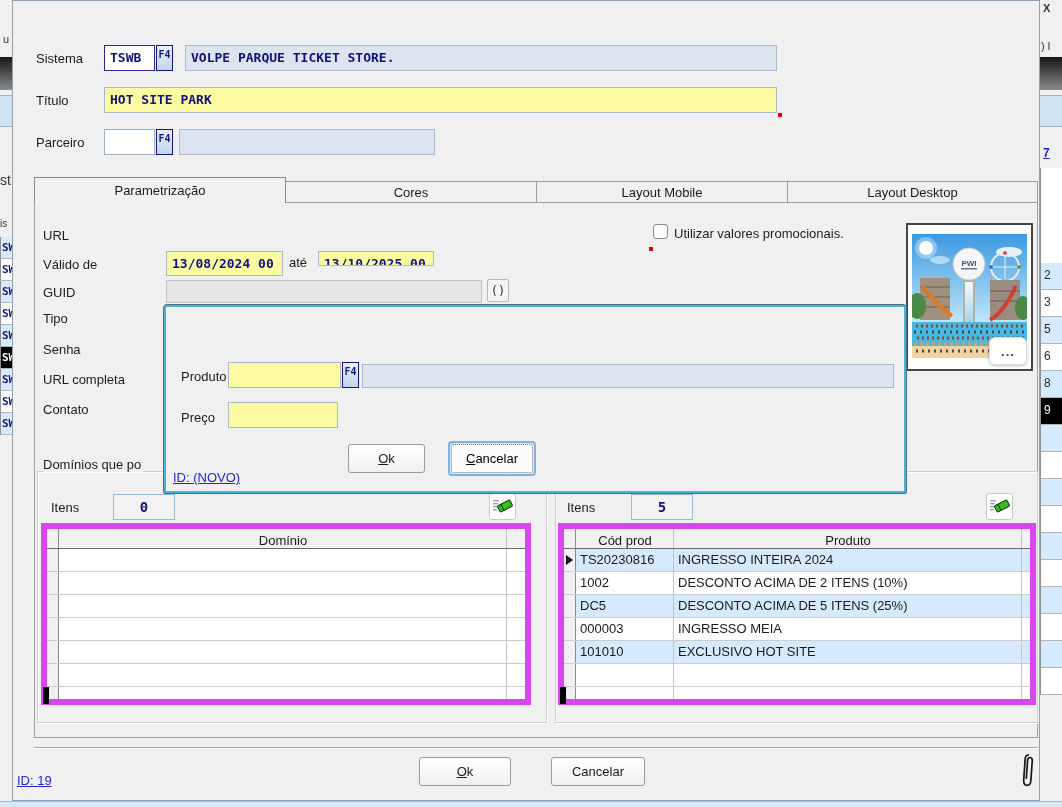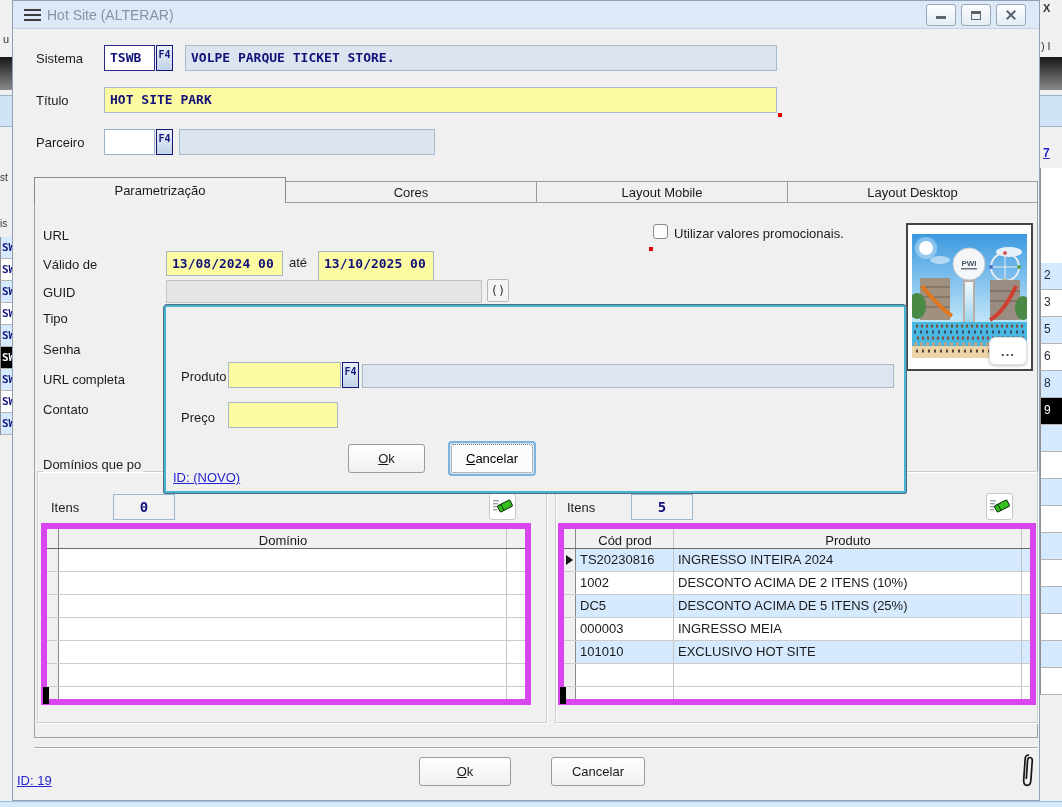--- a/index.html
+++ b/index.html
@@ -133,21 +133,21 @@
 </style>
 </head>
 <body>
 
 <div id="stage">
 
   <div id="bg-left">
     <span class="bgfrag" style="left:3px; top:33px;">u</span>
     <div class="bg-darkbar" style="left:0; top:57px; width:12px; height:33px;"></div>
     <div class="bg-bluebar" style="left:0; top:95px; width:12px; height:32px;"></div>
-    <span class="bgfrag" style="left:0; top:172px; font-size:10px;">st</span>
+    <span class="bgfrag" style="left:0; top:172px; font-size:14px;">st</span>
     <span class="bgfrag" style="left:0; top:218px; font-size:10px;">is</span>
     <div id="bg-left-rows" style="position:absolute; left:0; top:237px; width:12px;">
         <div class="bgrow mono" style="height: 22px; line-height: 21px; background: rgb(214, 234, 255);">SW</div>
         <div class="bgrow mono" style="height: 22px; line-height: 21px; background: rgb(255, 255, 255);">SW</div>
         <div class="bgrow mono" style="height: 22px; line-height: 21px; background: rgb(214, 234, 255);">SW</div>
         <div class="bgrow mono" style="height: 22px; line-height: 21px; background: rgb(255, 255, 255);">SW</div>
         <div class="bgrow mono" style="height: 22px; line-height: 21px; background: rgb(214, 234, 255);">SW</div>
         <div class="bgrow mono sel" style="height: 22px; line-height: 21px; background: rgb(255, 255, 255);">SW</div>
         <div class="bgrow mono" style="height: 22px; line-height: 21px; background: rgb(214, 234, 255);">SW</div>
         <div class="bgrow mono" style="height: 22px; line-height: 21px; background: rgb(255, 255, 255);">SW</div>
@@ -179,40 +179,20 @@
         <div class="bgrow" style="height: 27px; line-height: 25px; background: rgb(255, 255, 255);"></div>
         <div class="bgrow" style="height: 27px; line-height: 25px; background: rgb(214, 234, 255);"></div>
         <div class="bgrow" style="height: 27px; line-height: 25px; background: rgb(255, 255, 255);"></div>
       </div>
   </div>
 
   <div id="bg-bottom"></div>
 
   <div id="win">
 
-    <div class="titlebar">
-      <span class="hamburger">
-          <i></i>
-          <i></i>
-          <i></i>
-        </span>
-      <span class="title">Hot Site (ALTERAR)</span>
-      <div class="winbtn" style="left:913px;">
-          <span class="g-min"></span>
-        </div>
-      <div class="winbtn" style="left:948px;">
-          <span class="g-max"></span>
-        </div>
-      <div class="winbtn" style="left:983px;">
-          <span class="g-x">
-            <i></i>
-            <i></i>
-          </span>
-        </div>
-    </div>
 
     <span class="lbl" style="left:23px; top:50px;">Sistema</span>
     <div class="field f-white" style="left:91px; top:44px; width:51px; height:26px;">TSWB</div>
     <div class="f4btn" style="left:143px; top:44px;">F4</div>
     <div class="field f-desc" style="left:172px; top:44px; width:592px; height:26px;">VOLPE PARQUE TICKET STORE.</div>
 
     <span class="lbl" style="left:23px; top:92px;">Título</span>
     <div class="field f-yellow" style="left:91px; top:86px; width:673px; height:26px;">HOT SITE PARK</div>
     <span class="reddot" style="left:765px; top:112px;"></span>
 
@@ -230,21 +210,21 @@
     <div class="tabpage"></div>
 
     <span class="lbl" style="left:30px; top:227px;">URL</span>
     <span class="reddot" style="left:636px; top:246px;"></span>
     <span class="checkbox" style="left:640px; top:223px;"></span>
     <span class="lbl" style="left:661px; top:225px;">Utilizar valores promocionais.</span>
 
     <span class="lbl" style="left:30px; top:256px;">Válido de</span>
     <div class="field f-yellow" style="left:153px; top:250px; width:117px; height:25px;">13/08/2024 00</div>
     <span class="lbl" style="left:276px; top:254px;">até</span>
-    <div class="field f-yellow" style="left:305px; top:250px; width:116px; height:30px;">13/10/2025 00</div>
+    <div class="field f-yellow" style="left:305px; top:250px; width:116px; height:15px;">13/10/2025 00</div>
 
     <span class="lbl" style="left:30px; top:284px;">GUID</span>
     <div class="field f-gray" style="left:153px; top:279px; width:316px; height:23px;"></div>
     <div class="guidbtn" style="left:474px; top:278px;">()</div>
 
     <span class="lbl" style="left:30px; top:310px;">Tipo</span>
     <span class="lbl" style="left:30px; top:341px;">Senha</span>
     <span class="lbl" style="left:30px; top:371px;">URL completa</span>
     <span class="lbl" style="left:30px; top:401px;">Contato</span>
 

